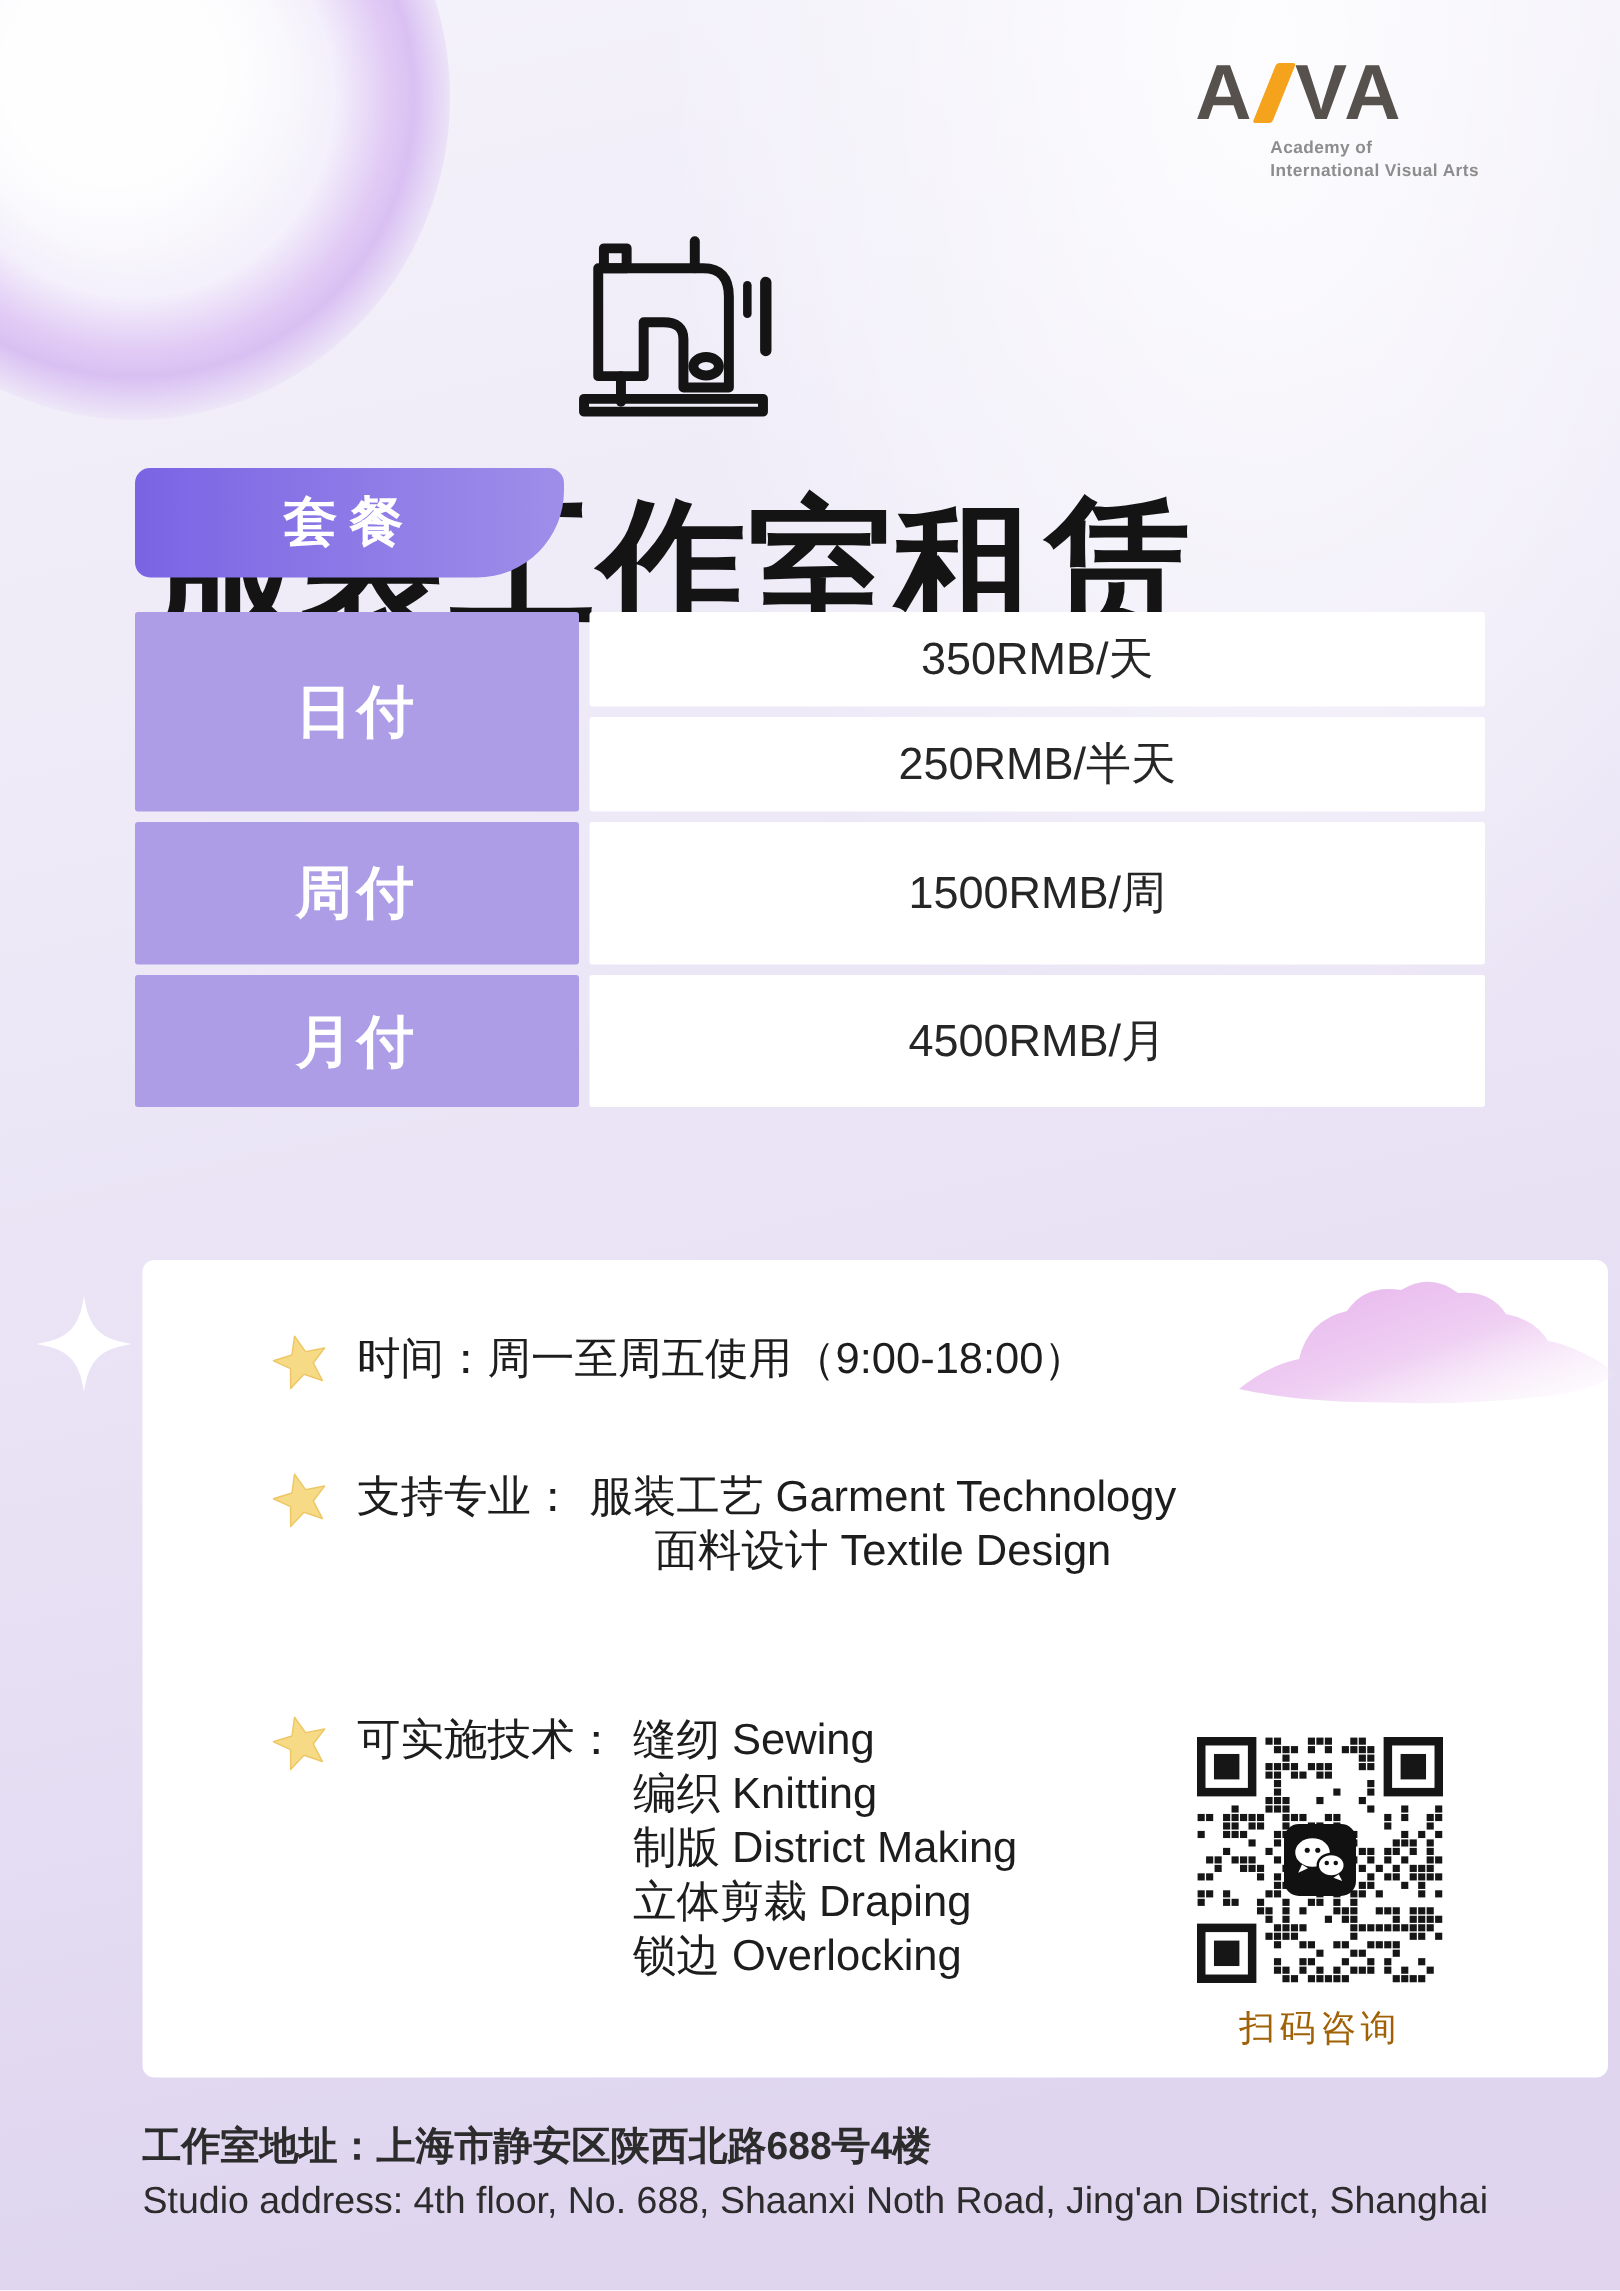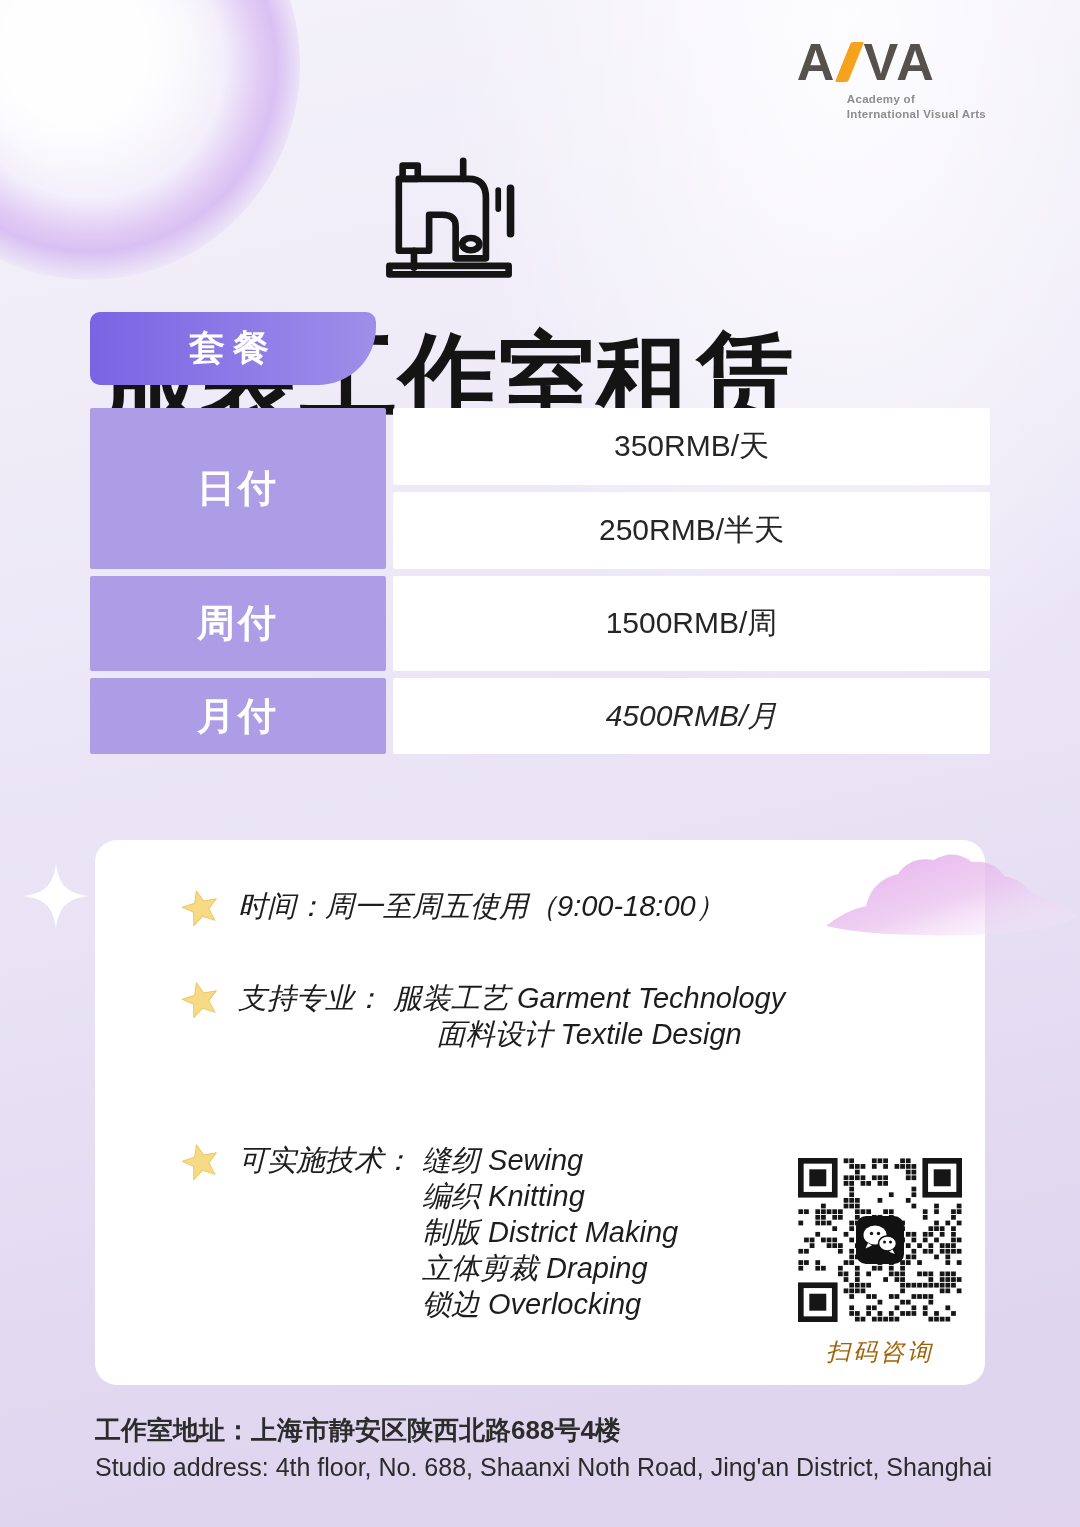--- a/index.html
+++ b/index.html
@@ -35,26 +35,26 @@
     display:flex;align-items:center;justify-content:center;
     color:#fff;font-size:36px;font-weight:bold;letter-spacing:8px;}
 
   
   .table{position:absolute;left:90px;top:408px;width:900px;display:flex;flex-direction:column;gap:7px;z-index:2;}
   .trow{display:flex;gap:7px;}
   .tlabel{width:296px;flex:none;background:var(--table-label-bg);color:#fff;font-size:38px;font-weight:bold;
     display:flex;align-items:center;justify-content:center;letter-spacing:3px;border-radius:2px;}
   .tcells{flex:1;display:flex;flex-direction:column;gap:7px;}
   .tcell{background:#ffffff;display:flex;align-items:center;justify-content:center;font-size:30px;color:#262626;border-radius:2px;}
-  .trow-1 .tcell{height:77px;}
+  .trow-1 .tcell{height:63px;}
   .trow-2 .tcell{height:95px;}
-  .trow-3 .tcell{height:76px;font-style:italic;}
-
-  
-  .card{position:absolute;left:95px;top:840px;width:890px;height:545px;background:#fff;border-radius:22px;z-index:2;font-style:italic;}
+  .trow-3 .tcell{height:88px;}
+
+  
+  .card{position:absolute;left:95px;top:840px;width:977px;height:545px;background:#fff;border-radius:8px;z-index:2;}
   .bullet{position:absolute;left:86px;display:flex;align-items:flex-start;font-size:29px;color:#1d1d1d;line-height:36px;}
   .b1{top:48px;}
   .b2{top:140px;text-align:center;}
   .b3{top:302px;}
   .star{width:39px;height:39px;margin-right:18px;margin-top:0;flex:none;transform:rotate(-14deg);}
   .star path{fill:var(--star-yellow);stroke:#EDC765;stroke-width:2.5;stroke-linejoin:round;}
   .blabel{white-space:nowrap;margin-right:10px;}
   .bitems div{white-space:nowrap;}
 
   

